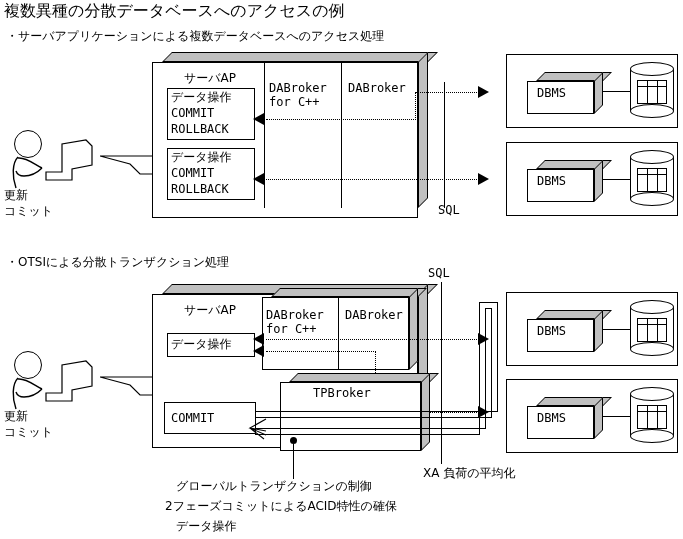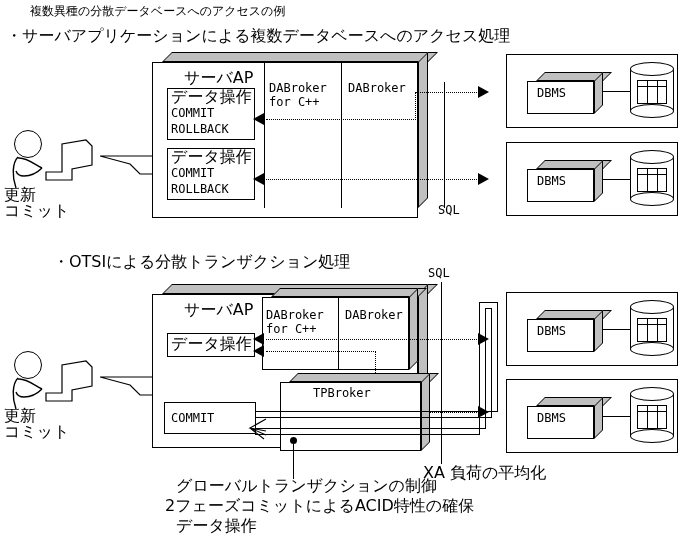--- a/index.html
+++ b/index.html
@@ -2,23 +2,23 @@
 <html><head>
 <meta charset="utf-8">
 <style>
   html,body{margin:0;padding:0;background:#ffffff;}
   body{
     width:683px;height:539px;position:relative;overflow:hidden;
     font-family:"DejaVu Sans","Liberation Sans",sans-serif;
     color:#000;
   }
   .abs{position:absolute;}
-  .txt{font-size:16px;line-height:14px;white-space:pre;}
+  .txt{font-size:12px;line-height:14px;white-space:pre;}
   .mono{font-family:"DejaVu Sans Mono","Liberation Mono",monospace;font-size:12px;white-space:pre;}
-  .ttl{font-size:12px;margin-left:26px;}
+  .ttl{font-size:16px;}
 
   
   .box3d{position:absolute;}
   .box3d .face{position:absolute;left:0;bottom:0;background:#fff;border:1px solid #000;box-sizing:border-box;}
   .box3d .top{position:absolute;background:#c0c0c0;border:1px solid #000;box-sizing:border-box;}
   .box3d .side{position:absolute;background:#c0c0c0;border:1px solid #000;box-sizing:border-box;}
 
   
   .rect{position:absolute;border:1px solid #000;box-sizing:border-box;background:#fff;}
   .rectn{position:absolute;border:1px solid #000;box-sizing:border-box;background:transparent;}
@@ -147,21 +147,21 @@
 <div class="cyl" style="left:630px;top:150px;width:44px;height:56px;">
   <div class="body" style="height:42px;"></div>
   <div class="tope"></div>
   <div class="bote" style="top:42px;"></div>
   <div class="grid" style="left:7px;top:18px;width:30px;height:24px;"></div>
   <div class="gv" style="left:17px;top:18px;height:24px;"></div>
   <div class="gv" style="left:27px;top:18px;height:24px;"></div>
   <div class="gh" style="left:7px;top:24px;width:30px;"></div>
 </div>
 
-<div class="abs txt" style="left:6px;top:255px;margin-left:47px;">・OTSIによる分散トランザクション処理</div>
+<div class="abs txt" style="left:6px;top:255px;">・OTSIによる分散トランザクション処理</div>
 
 <div>
   <div class="head abs" style="left:14px;top:351px;width:26px;height:26px;"></div>
   <div class="abs" style="left:8px;top:376px;width:50px;height:38px;">
     <svg width="50" height="38" viewBox="0 0 50 38">
       <path d="M10,2 C4,8 4,22 8,33" stroke="#000" fill="none" stroke-width="1.4"></path>
       <path d="M10,3 C18,2 26,9 34,13" stroke="#000" fill="none" stroke-width="1.4"></path>
       <path d="M34,13 C30,17 24,21 16,21 C12,21 9,19 8,16" stroke="#000" fill="none" stroke-width="1.4"></path>
     </svg>
   </div>

